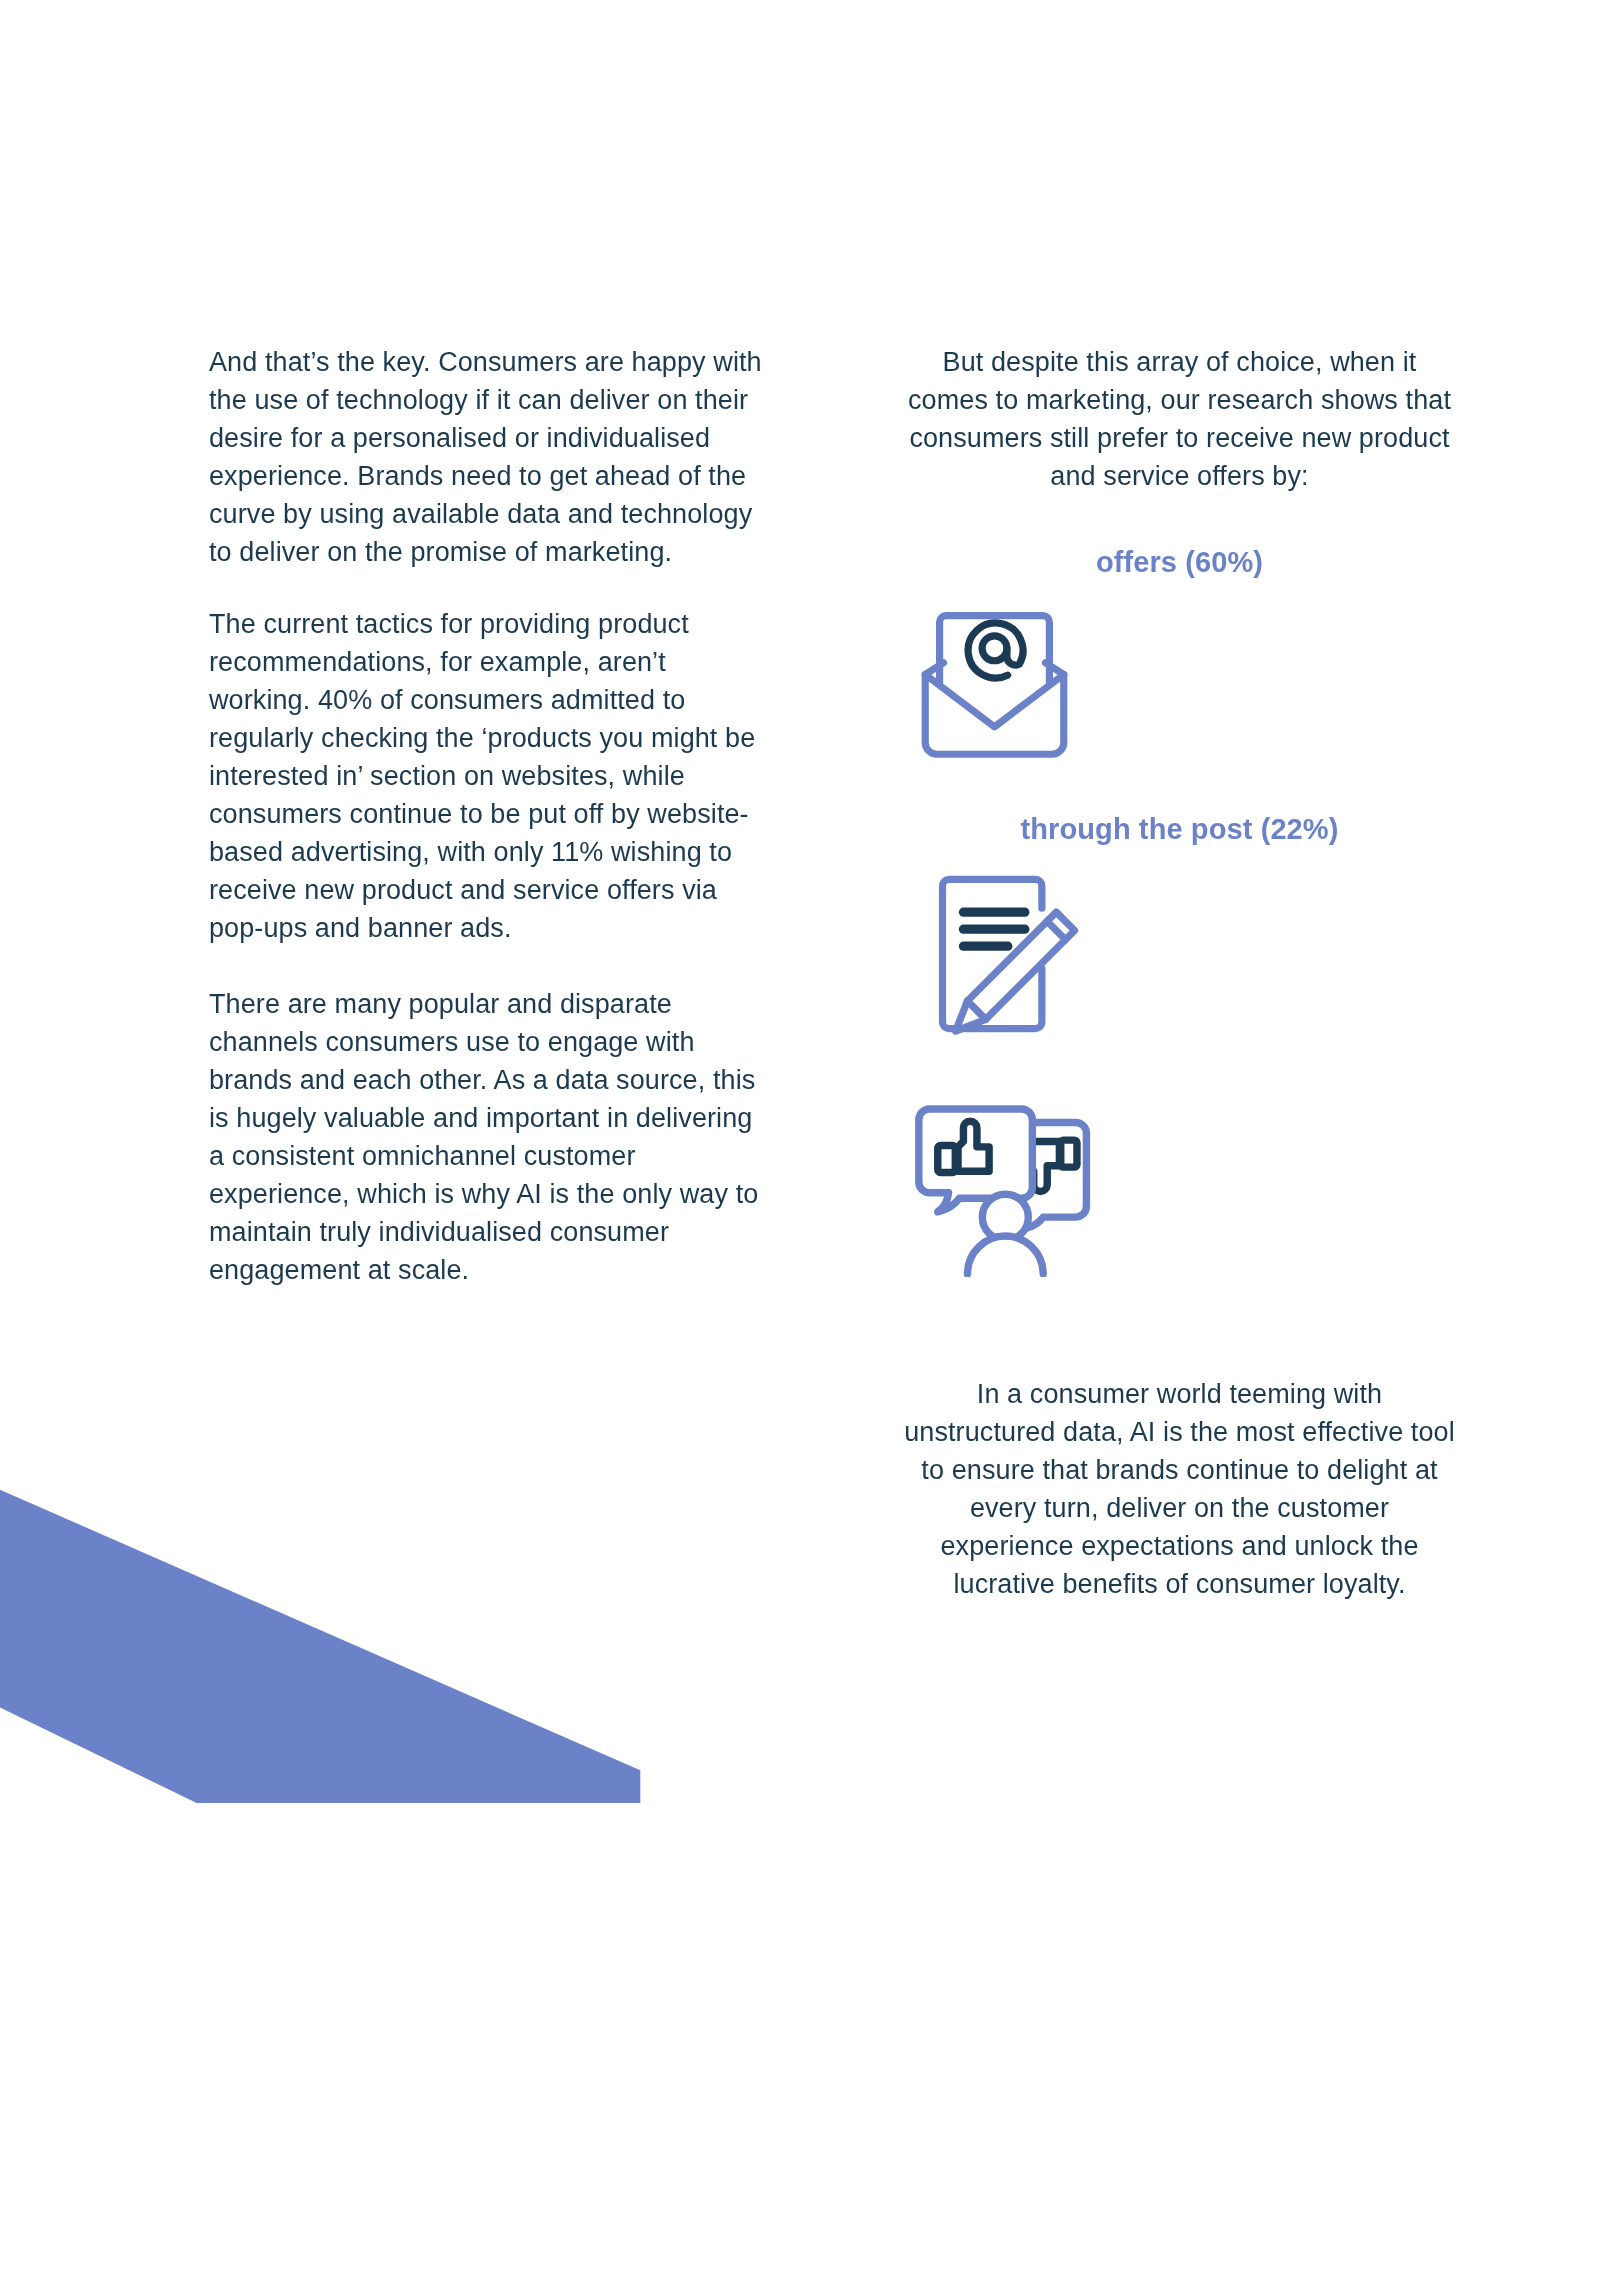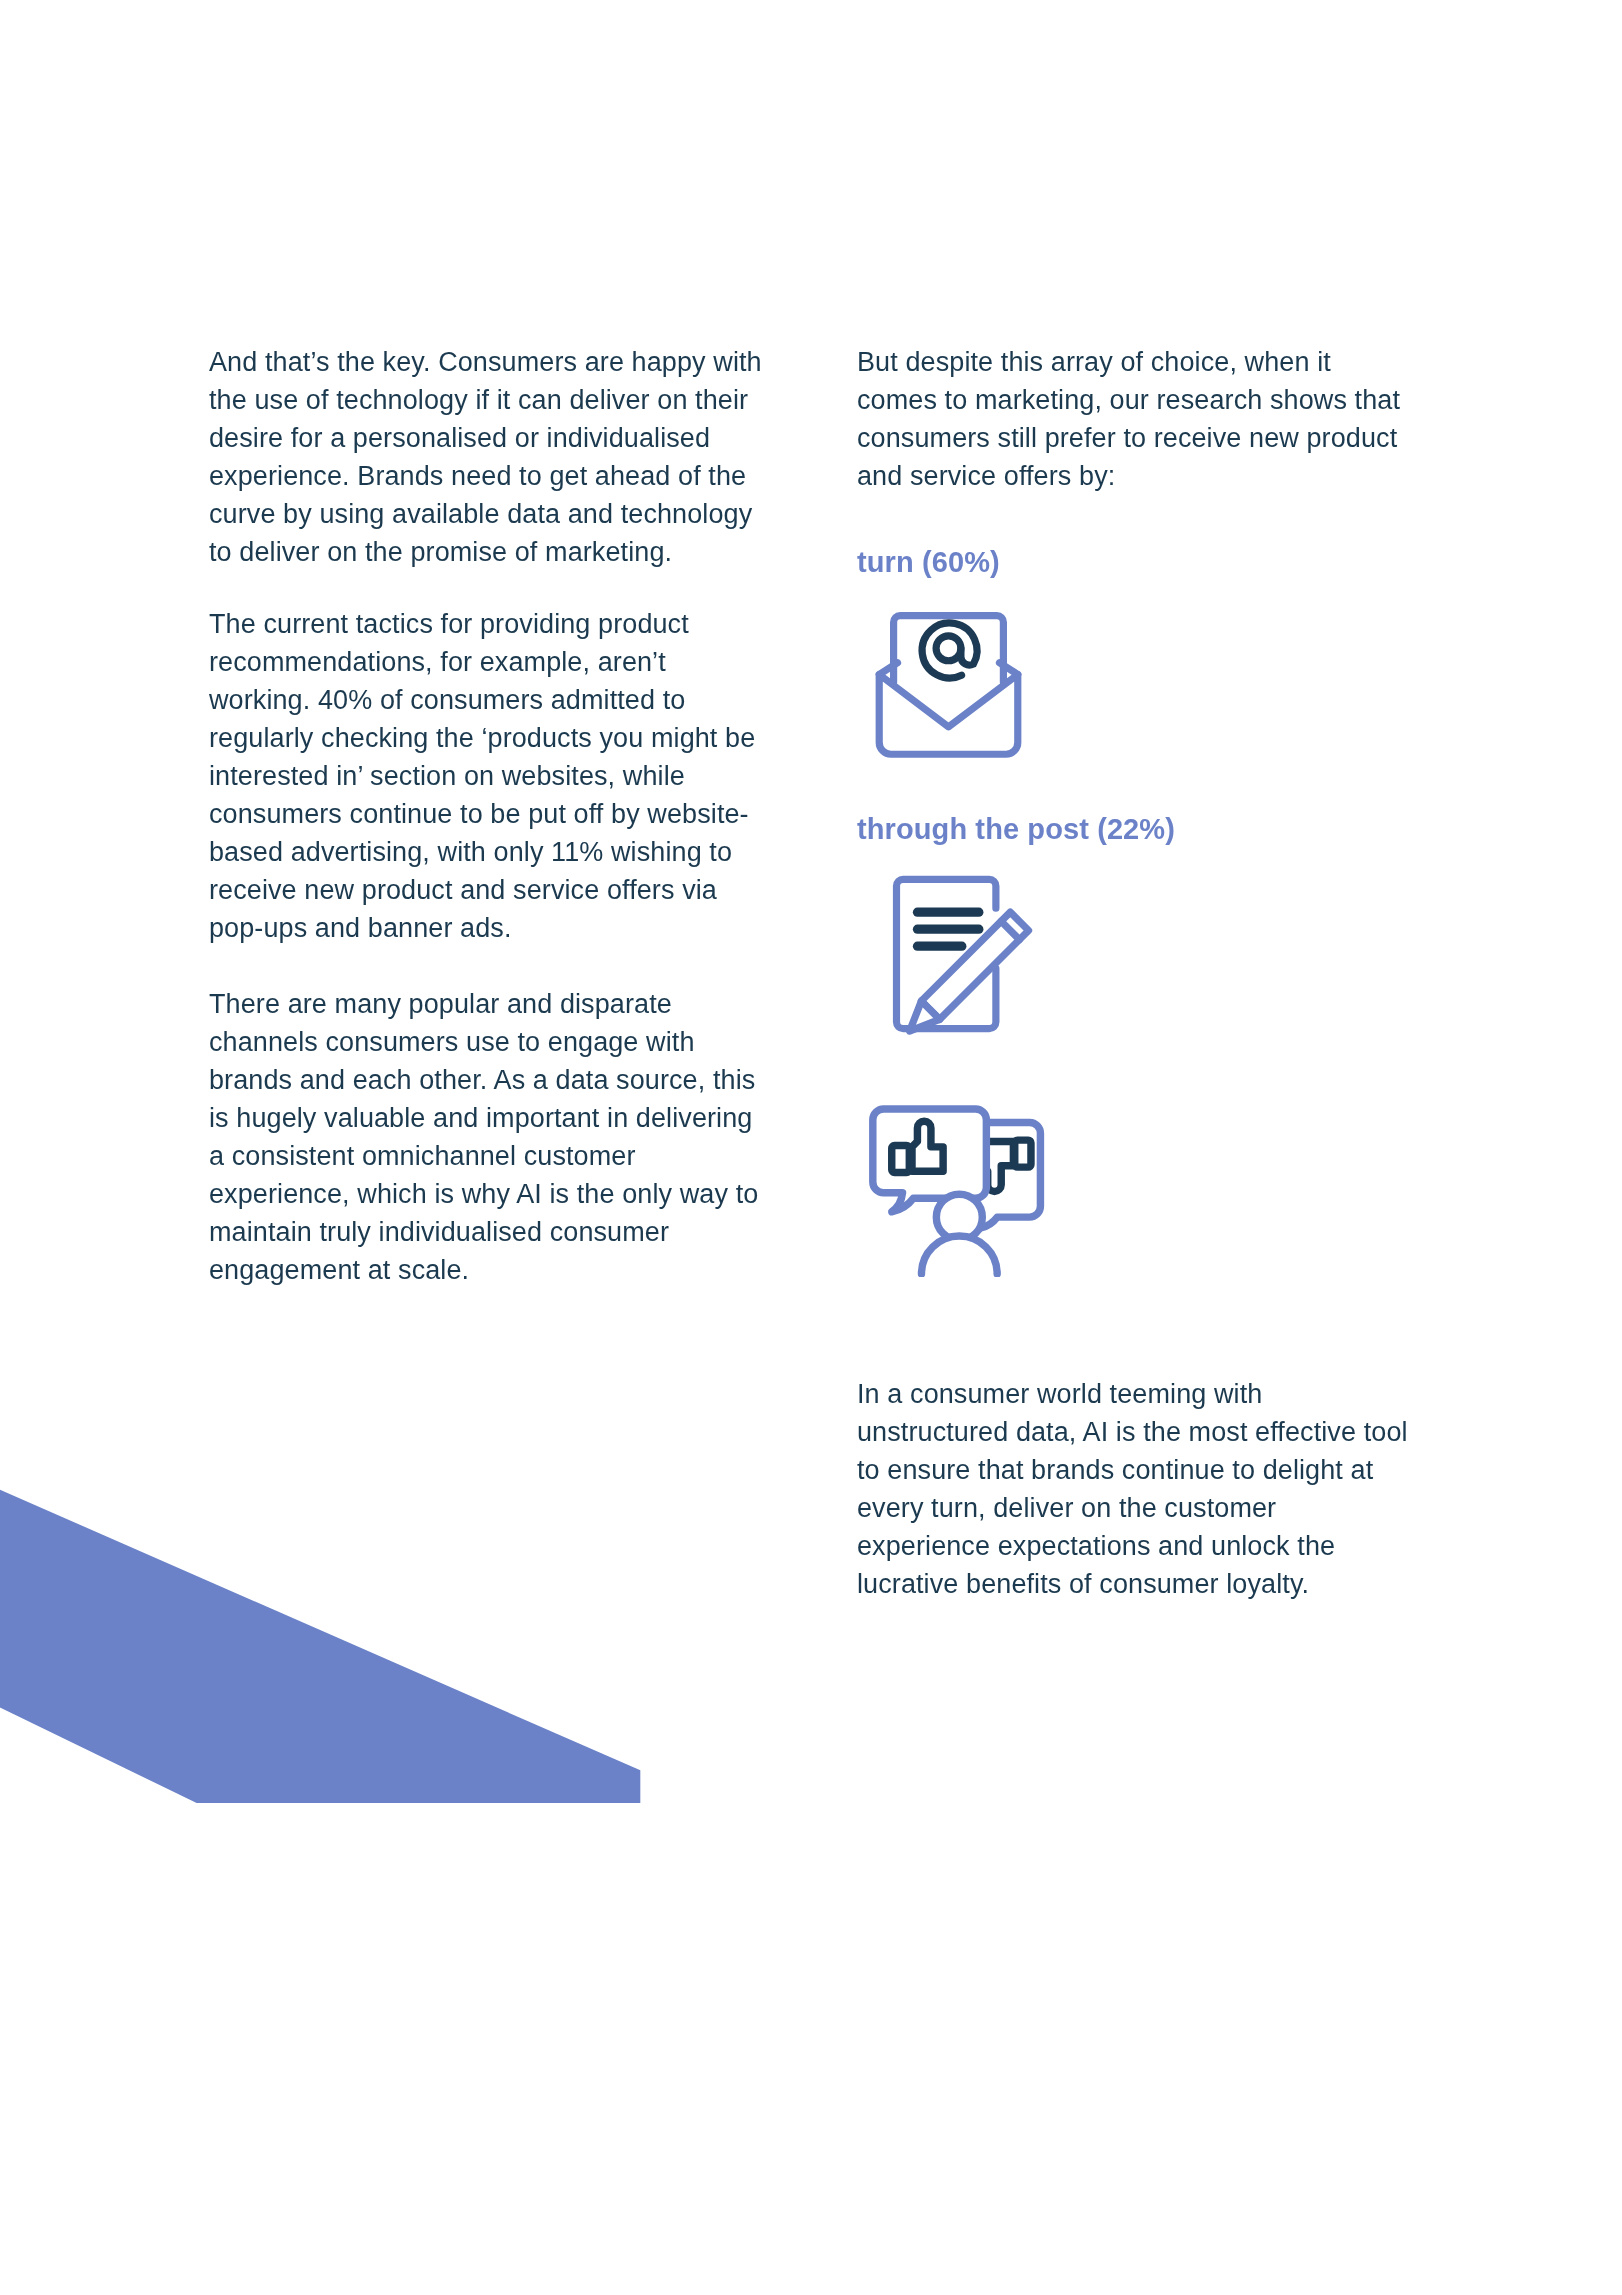--- a/index.html
+++ b/index.html
@@ -15,21 +15,21 @@
     overflow: hidden;
     font-family: "Liberation Sans", sans-serif;
   }
 
   
   .col {
     position: absolute;
     width: 553px;
   }
   .col-left  { left: 209px;  top: 343px; }
-  .col-right { left: 857px; top: 343px; }
+  .col-right { left: 903px; top: 343px; text-align: center; }
 
   p.body {
     margin: 0 0 34px 0;
     font-size: 27px;
     line-height: 38px;
     color: #1C3A4F;
     font-weight: 400;
     letter-spacing: 0.1px;
   }
   p.body:last-child { margin-bottom: 0; margin-top: 38px; }
@@ -81,21 +81,21 @@
   </div>
 
   <div class="col col-right">
 
     <p class="body">But despite this array of choice, when it comes to marketing, our research shows that consumers still prefer to receive new product and service offers by:</p>
 
     <div class="channel-list">
 
       <div class="channel">
         <div class="channel-heading">
-          <span>turn</span>
+          <span>offers</span>
           <span class="pct">(60%)</span>
         </div>
         <svg class="channel-icon" viewBox="0 0 140 125">
 
           <path d="M28 62 L28 16 a5 5 0 0 1 5 -5 L107 11 a5 5 0 0 1 5 5 L112 62" fill="none" stroke="#6B82C8" stroke-width="5.5" stroke-linecap="round" stroke-linejoin="round"></path>
 
           <g fill="none" stroke="#1D3A54" stroke-width="5.5" stroke-linecap="round">
             <circle cx="70" cy="36" r="9.5"></circle>
             <path d="M79.5 36 L79.5 42.5 a6.5 6.5 0 0 0 9.5 5.6
                      a21 21 0 1 0 -9 8.4"></path>

